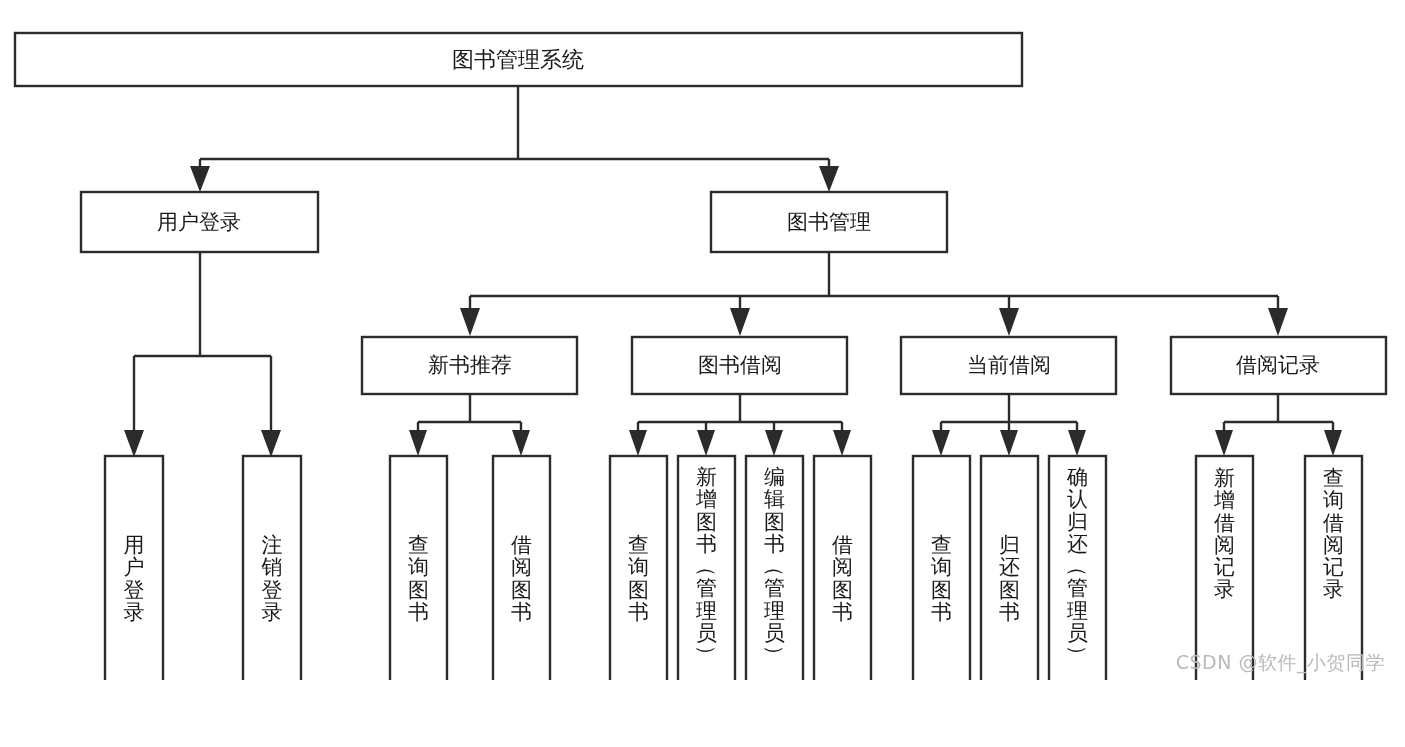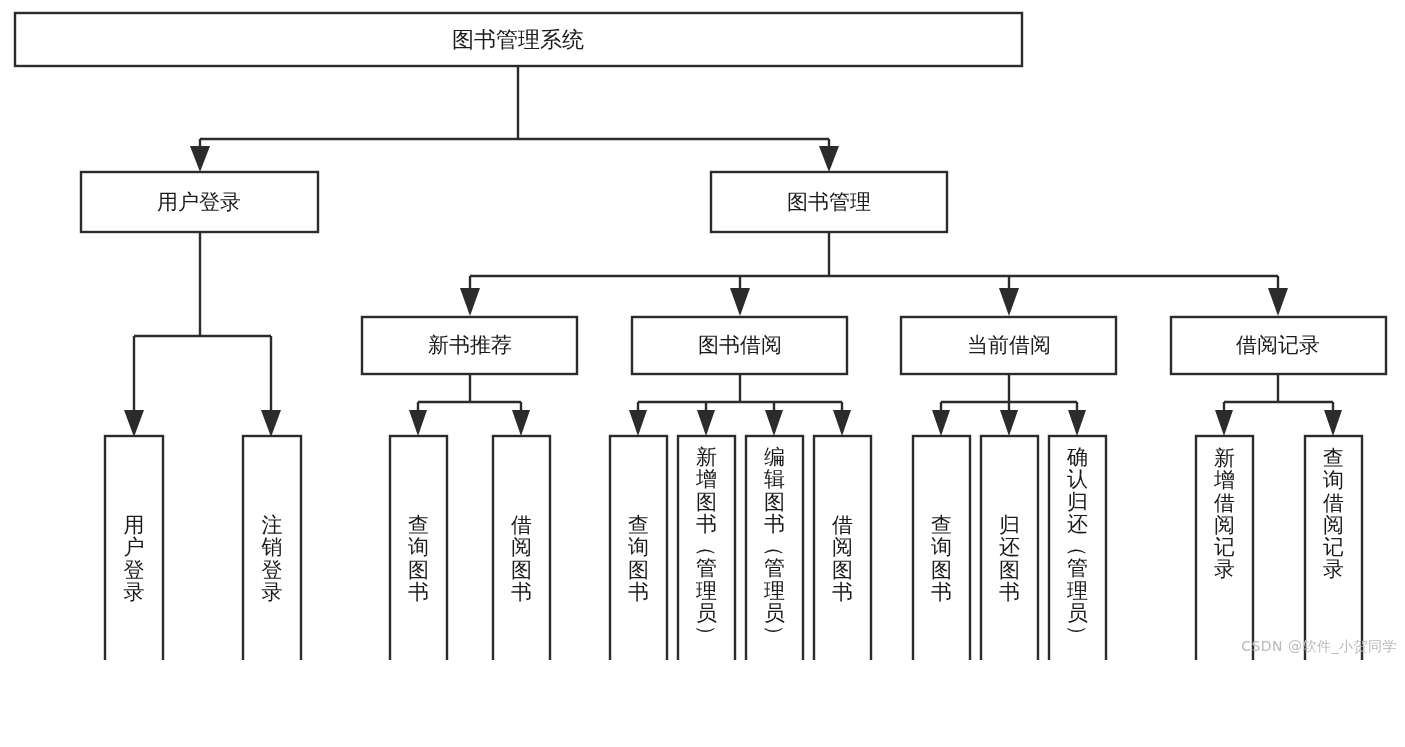--- a/index.html
+++ b/index.html
@@ -9,20 +9,21 @@
   }
   body {
     font-family: "DejaVu Sans", "Liberation Sans", sans-serif;
   }
   #diagram-root {
     position: relative;
     width: 1405px;
     height: 660px;
     background: #ffffff;
     overflow: hidden;
+    margin-top: 20px;
   }
   svg.flow {
     position: absolute;
     top: 0;
     left: 0;
     width: 1405px;
     height: 747px;
   }
   .node-rect {
     fill: #ffffff;
@@ -70,24 +71,24 @@
   }
   .vlabel span {
     display: block;
     text-align: center;
   }
   .vlabel span.paren {
     transform: rotate(90deg);
   }
   .watermark {
     position: absolute;
-    right: 8px;
+    right: 20px;
     bottom: 4px;
     font-family: "DejaVu Sans", "Liberation Sans", sans-serif;
-    font-size: 14px;
+    font-size: 19px;
     color: #b9b9b9;
     letter-spacing: 0.5px;
     white-space: nowrap;
   }
 </style>
 </head>
 <body>
 
 <div id="diagram-root">
 

